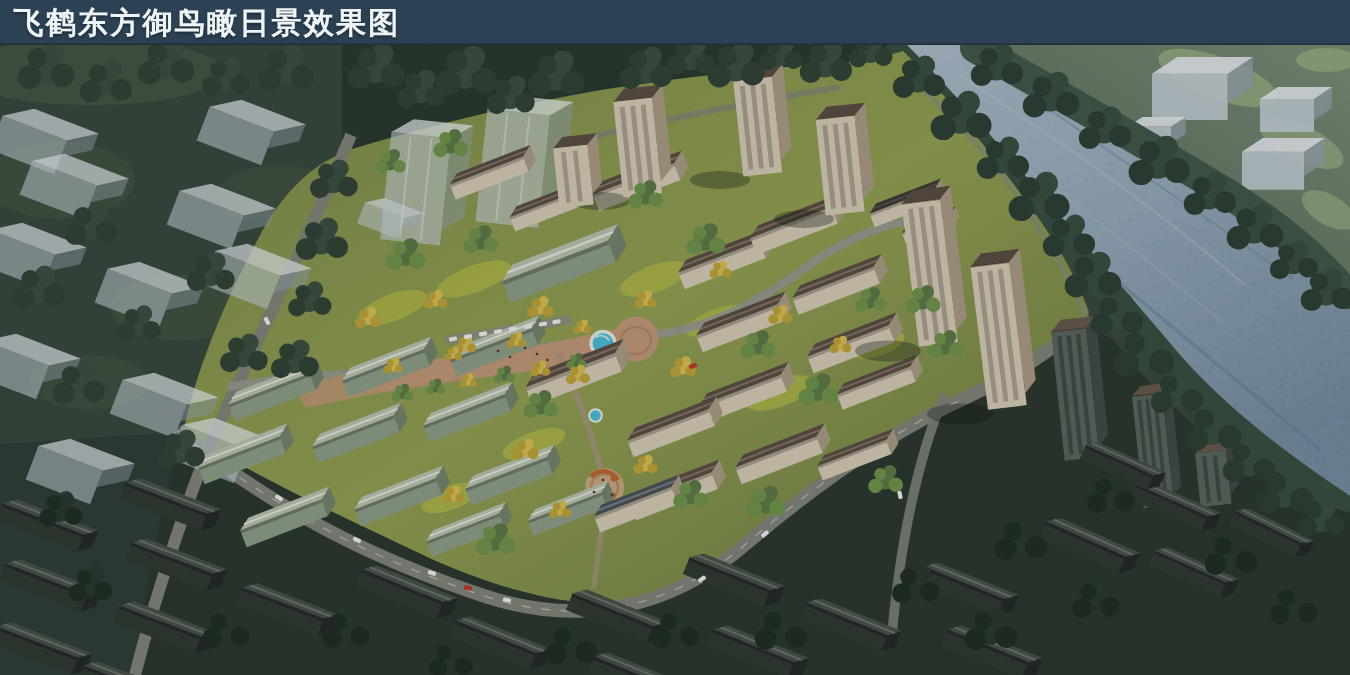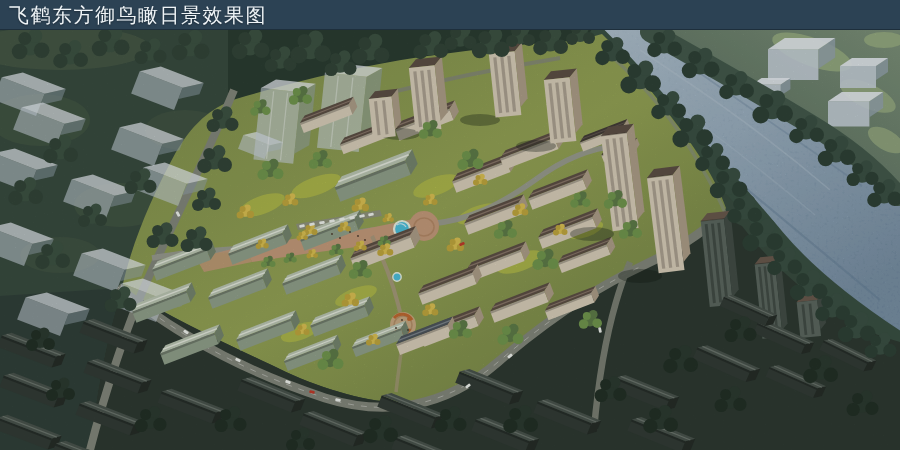--- a/index.html
+++ b/index.html
@@ -2,21 +2,21 @@
 <html style="--header_bg: #2c4254; --header_text: #eef3f6; --header_edge: #1e2f3c; --canvas_bg: #394c40; --forest: #33463a; --forest_dark: #2b3d32; --moss: #57694d; --site_low: #75854b; --site_high: #9cab56; --lawn: #b5bd4a; --river_light: #9db3c4; --river_dark: #647f97; --bank_trees: #3a5143; --farbank_trees: #445a4c; --farbank_grass: #98ad82; --farbank_base: #4c6152; --ghost: #c9d4dd; --ghost_top: #e7edf2; --ghost_side: #96a5b0; --wall_beige: #d9cfba; --wall_shade: #ae9f89; --roof_brown: #5d5046; --roof_ridge: #8a776a; --sage_wall: #91a18c; --sage_roof: #bcc7b4; --sage_ridge: #e6ebdf; --context_dark: #2e3a32; --context_sw: #31413a; --road: #84887c; --road_light: #9a9d92; --plaza: #c59b7b; --pool: #4ec0dc; --pool_rim: #eaf1e2; --orange: #c06a32; --car_white: #f1f4ef; --car_red: #c23b2a; --people: #4f3d2d; --tree_dark1: #2c3b31; --tree_dark2: #233127; --tree_mid1: #3d5343; --tree_mid2: #334639; --tree_green1: #5f7d49; --tree_green2: #72984f; --tree_yellow1: #dcc253; --tree_yellow2: #c2a83e; --tree_bank1: #3b5144; --tree_bank2: #2f4237;"><head>
 <meta charset="utf-8">
 <style>
   html,body{margin:0;padding:0;background:#222;}
   .stage{position:relative;width:900px;height:450px;overflow:hidden;
          font-family:"DejaVu Sans",sans-serif;background:var(--canvas_bg);}
   .stage svg{display:block;position:absolute;left:0;top:0;}
   .titlebar{position:absolute;left:0;top:0;width:900px;height:30px;
             background:var(--header_bg);border-bottom:1px solid var(--header_edge);
             box-sizing:border-box;display:flex;align-items:center;}
-  .titlebar span{color:var(--header_text);font-size:20px;font-weight:normal;
+  .titlebar span{color:var(--header_text);font-size:20px;font-weight:bold;
                  letter-spacing:1.5px;padding-left:9px;line-height:30px;
                  text-shadow:0 1px 2px rgba(0,0,0,.35);}
   
   .beige{--b-roof:var(--roof_brown);--b-wall:var(--wall_beige);--b-side:var(--wall_shade);
          --b-ridge:var(--roof_ridge);--b-stripe:rgba(62,52,44,.28);}
   .sage{--b-roof:var(--sage_roof);--b-wall:var(--sage_wall);--b-side:#76866f;
         --b-ridge:var(--sage_ridge);--b-stripe:rgba(0,0,0,0);}
   .darkctx{--b-roof:#4a544d;--b-wall:#333c36;--b-side:#262d28;--b-ridge:#6d776f;
            --b-stripe:rgba(0,0,0,0);}
   .graytw{--b-roof:#6a5a4e;--b-wall:#5c6860;--b-side:#434e47;--b-ridge:#7b6a5c;

